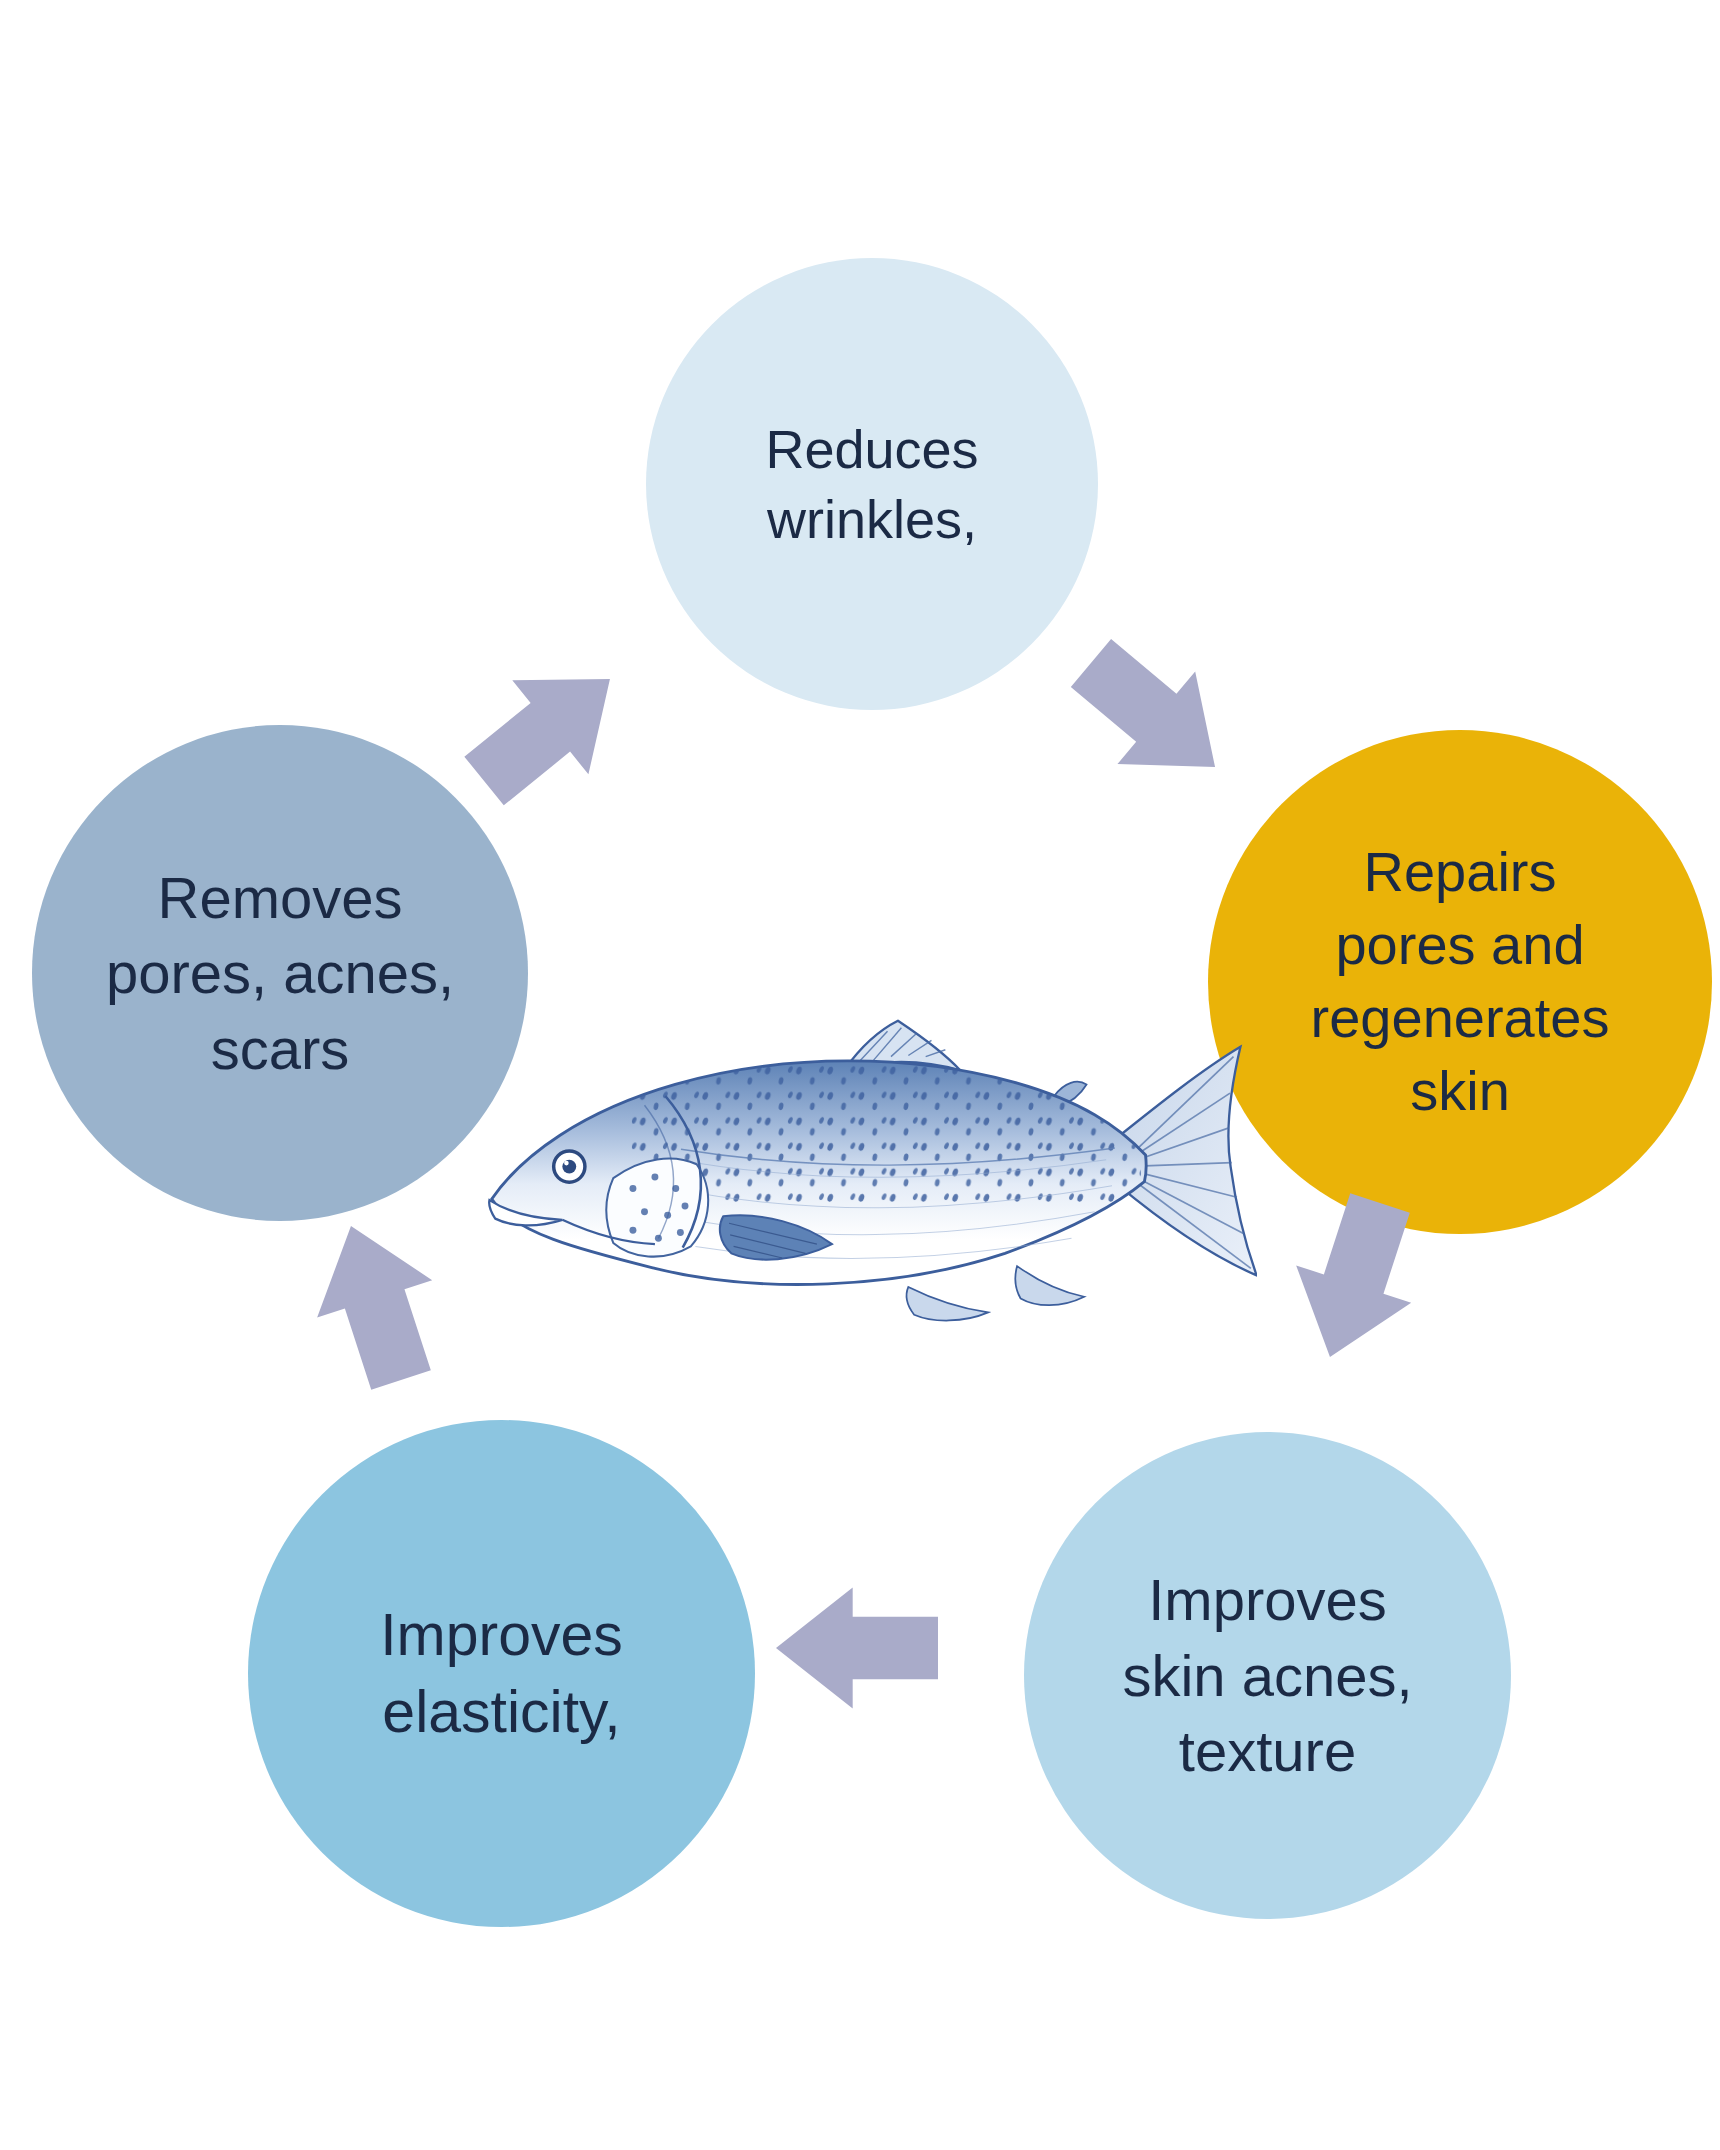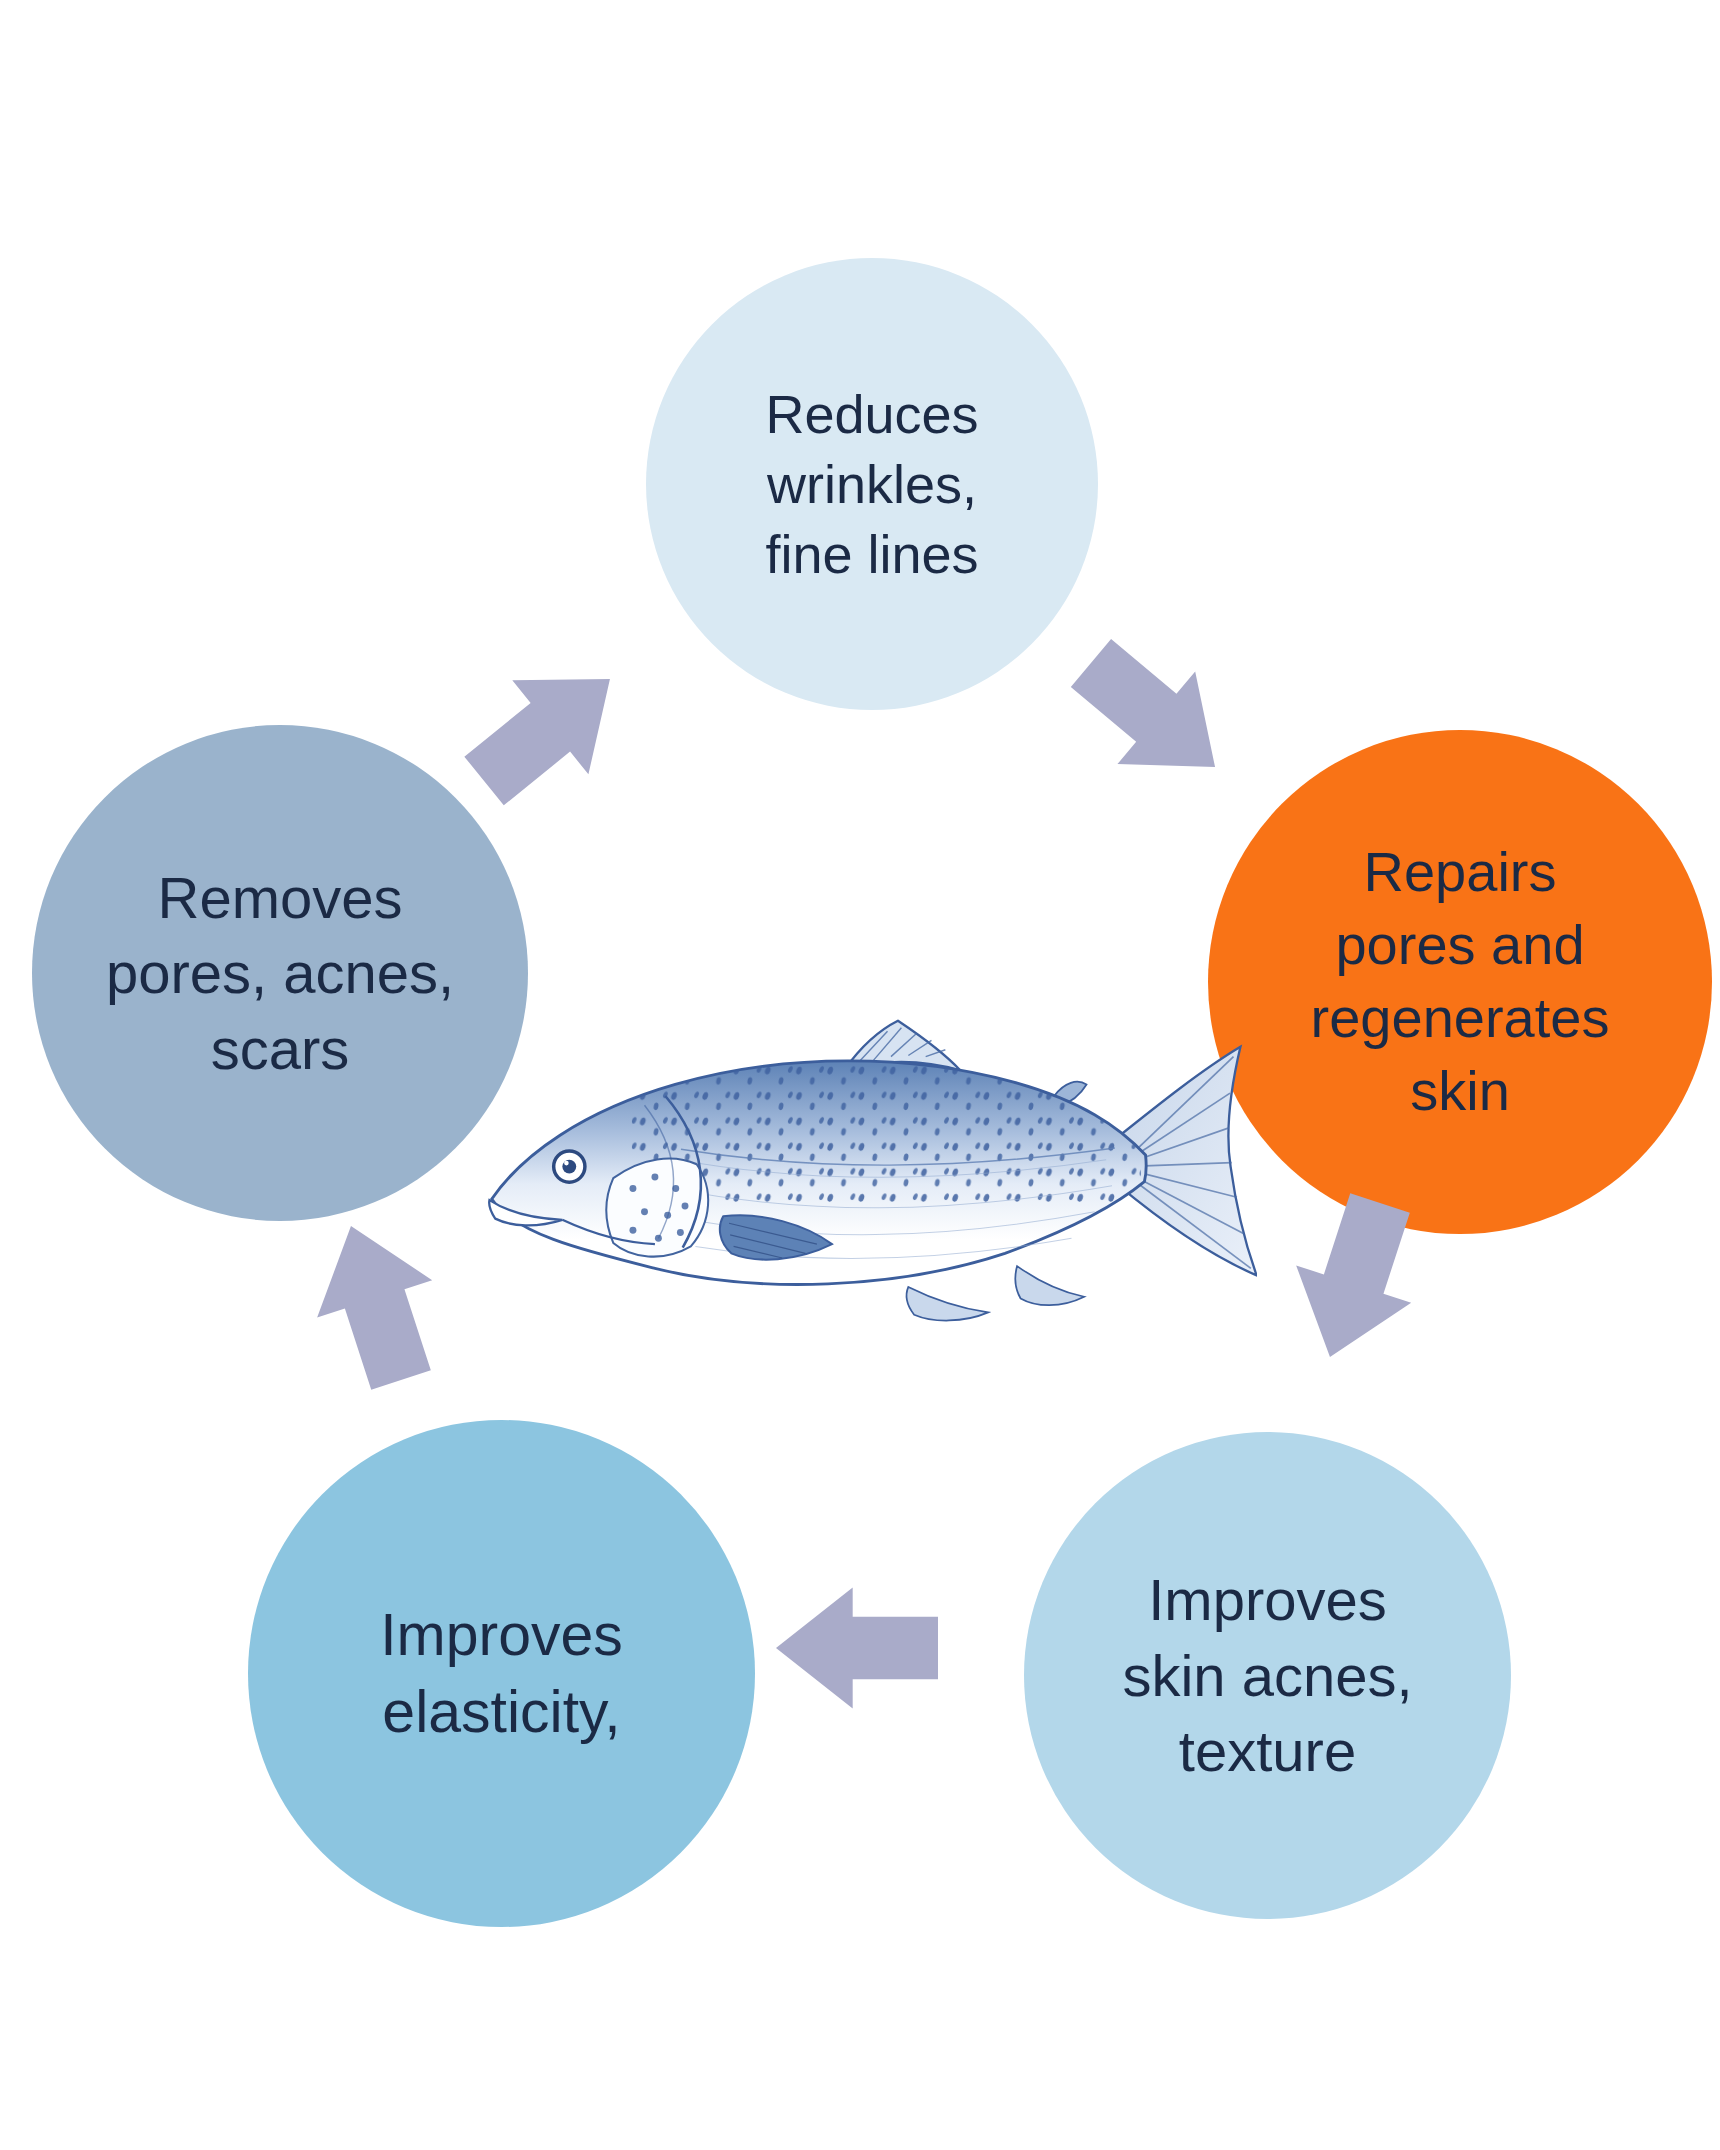--- a/index.html
+++ b/index.html
@@ -35,25 +35,24 @@
 </style>
 </head>
 <body>
 
 <div class="canvas" style="background: rgb(255, 255, 255); color: rgb(27, 42, 69);">
 
   <div class="bubble pos-top" style="background: rgb(217, 233, 243);">
     <div class="bubble-text">
       <span>Reduces</span>
       <span>wrinkles,</span>
-      <span>fine lines</span>
-    </div>
-  </div>
-
-  <div class="bubble pos-right" style="background: #f97316;">
+    </div>
+  </div>
+
+  <div class="bubble pos-right" style="background: #eab308;">
     <div class="bubble-text">
       <span>Repairs</span>
       <span>pores and</span>
       <span>regenerates</span>
       <span>skin</span>
     </div>
   </div>
 
   <div class="bubble pos-br" style="background: rgb(179, 215, 234);">
     <div class="bubble-text">

